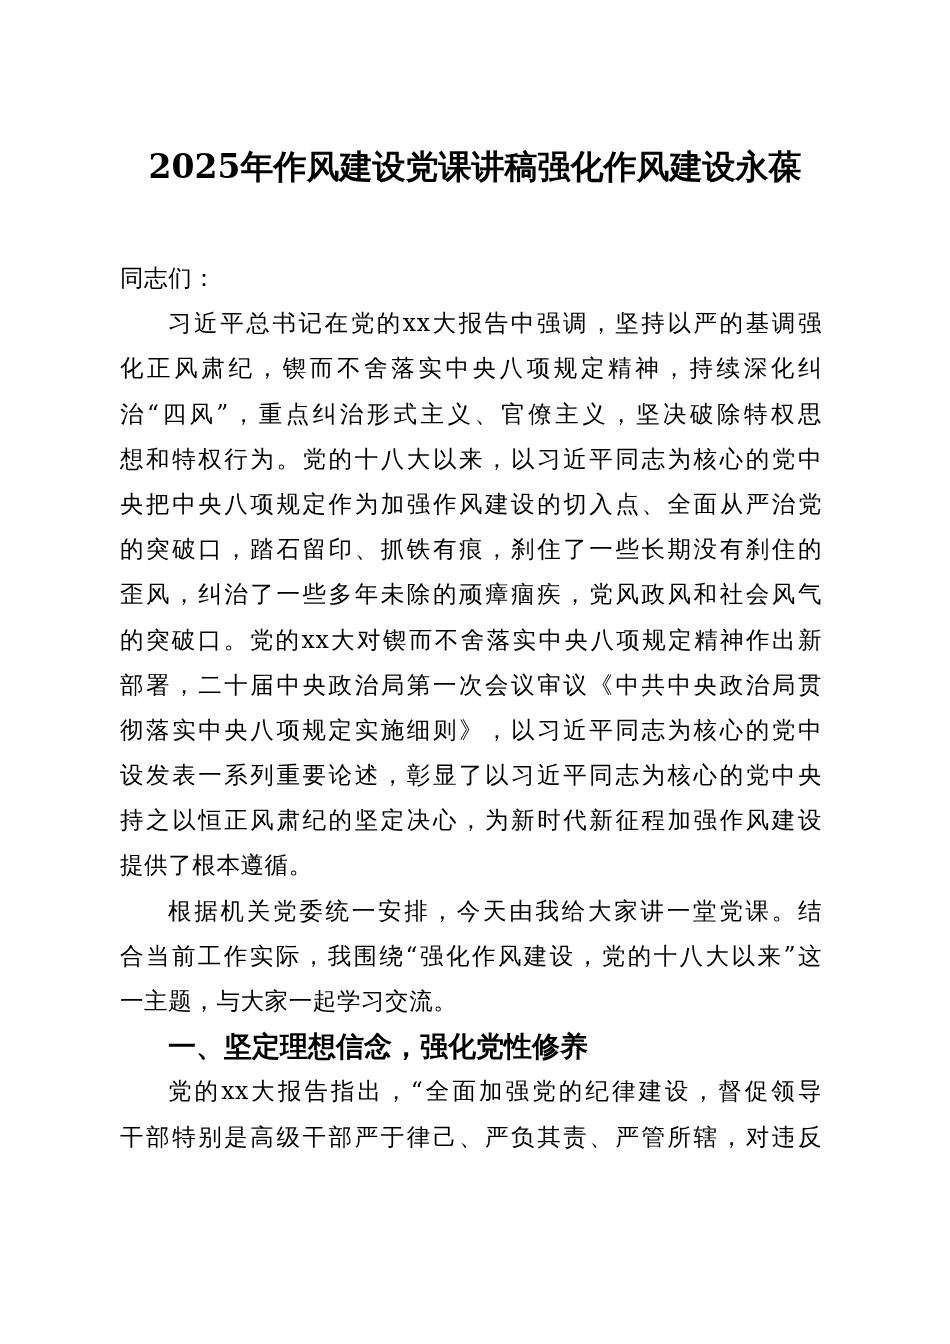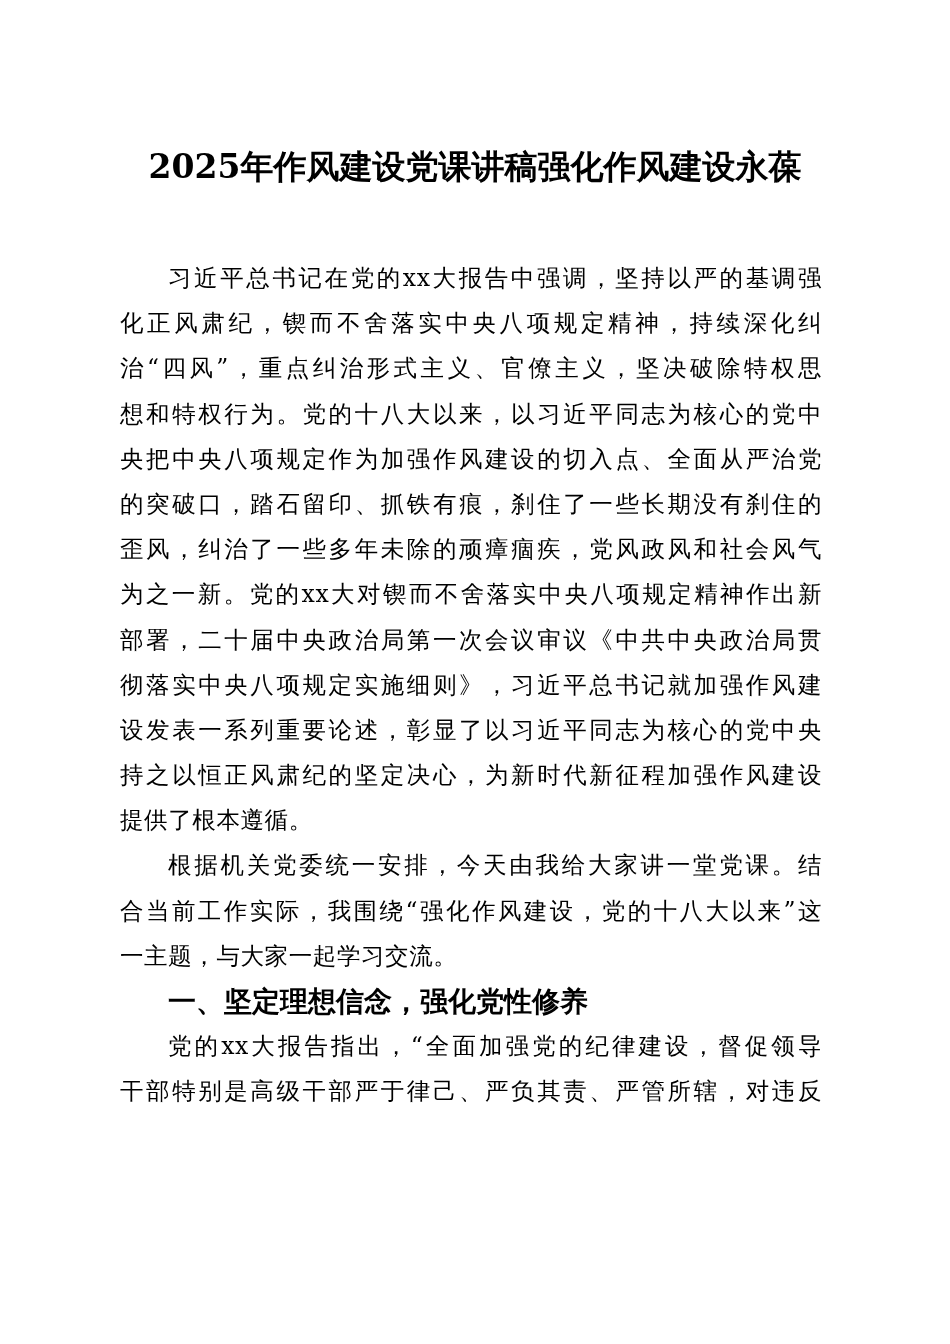--- a/index.html
+++ b/index.html
@@ -74,32 +74,35 @@
 <body>
 
 <div class="page">
 
   <div class="title">
     <span class="line last" style="text-align:center;text-align-last:center;height:50px;">2025年作风建设党课讲稿强化作风建设永葆</span>
   </div>
 
   <div class="body">
 
+    <p>
+      <span class="line last">同志们：</span>
+    </p>
 
     <p>
       <span class="line ind">习近平总书记在党的xx大报告中强调，坚持以严的基调强</span>
       <span class="line">化正风肃纪，锲而不舍落实中央八项规定精神，持续深化纠</span>
       <span class="line">治“四风”，重点纠治形式主义、官僚主义，坚决破除特权思</span>
       <span class="line">想和特权行为。党的十八大以来，以习近平同志为核心的党中</span>
       <span class="line">央把中央八项规定作为加强作风建设的切入点、全面从严治党</span>
       <span class="line">的突破口，踏石留印、抓铁有痕，刹住了一些长期没有刹住的</span>
       <span class="line">歪风，纠治了一些多年未除的顽瘴痼疾，党风政风和社会风气</span>
-      <span class="line">为之一新。党的xx大对锲而不舍落实中央八项规定精神作出新</span>
+      <span class="line">的突破口。党的xx大对锲而不舍落实中央八项规定精神作出新</span>
       <span class="line">部署，二十届中央政治局第一次会议审议《中共中央政治局贯</span>
-      <span class="line">彻落实中央八项规定实施细则》，习近平总书记就加强作风建</span>
+      <span class="line">彻落实中央八项规定实施细则》，以习近平同志为核心的党中</span>
       <span class="line">设发表一系列重要论述，彰显了以习近平同志为核心的党中央</span>
       <span class="line">持之以恒正风肃纪的坚定决心，为新时代新征程加强作风建设</span>
       <span class="line last">提供了根本遵循。</span>
     </p>
 
     <p>
       <span class="line ind">根据机关党委统一安排，今天由我给大家讲一堂党课。结</span>
       <span class="line">合当前工作实际，我围绕“强化作风建设，党的十八大以来”这</span>
       <span class="line last">一主题，与大家一起学习交流。</span>
     </p>

